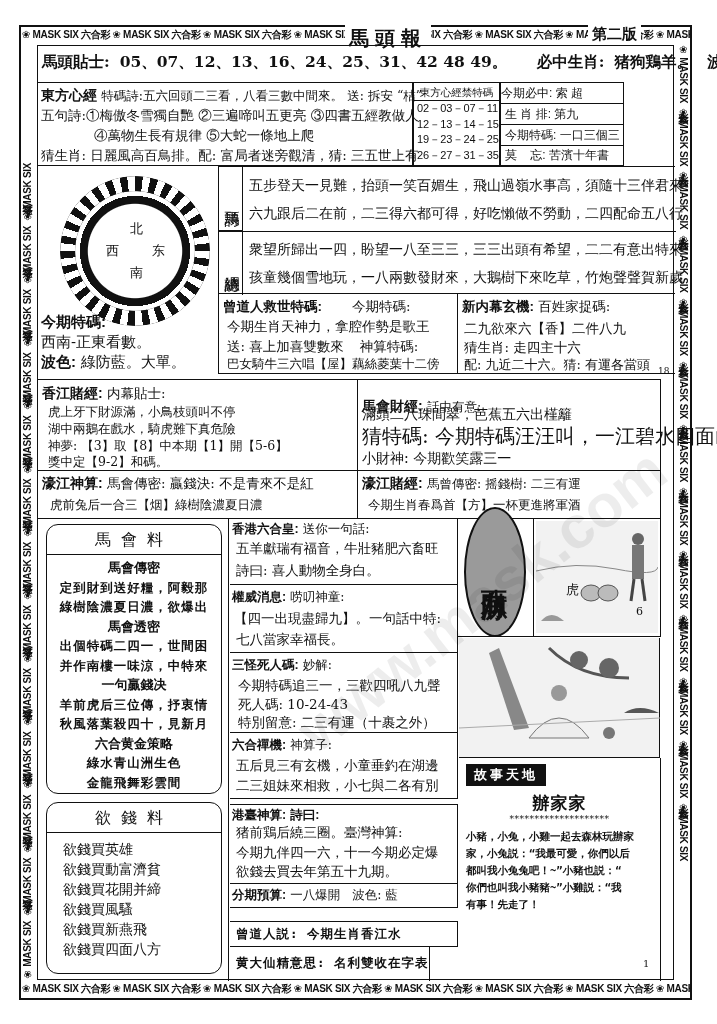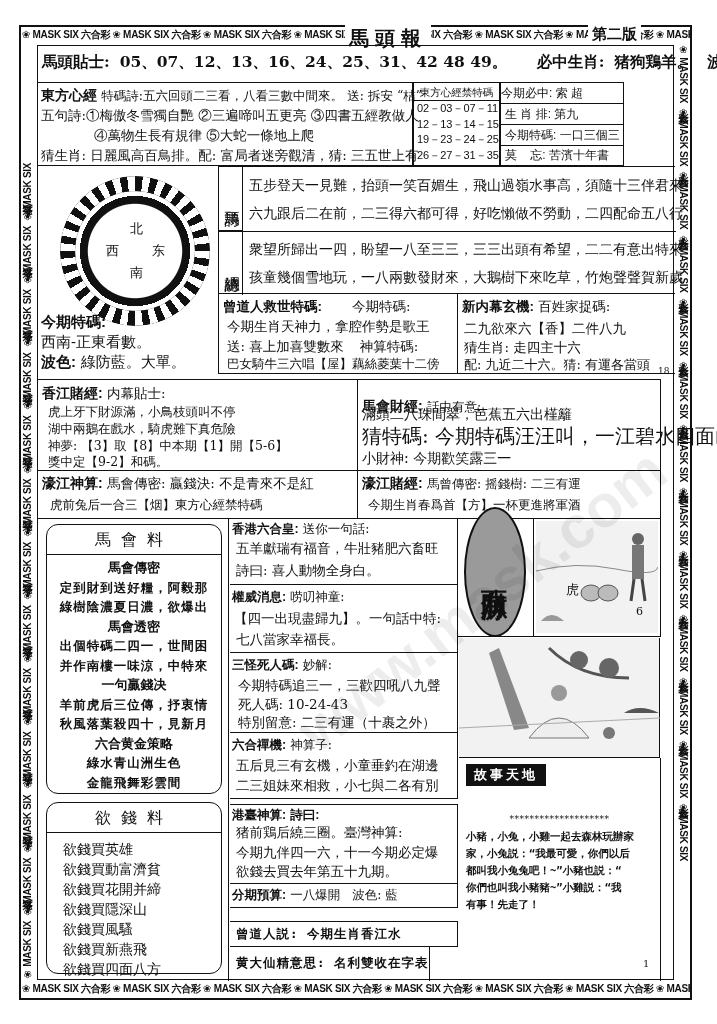--- a/index.html
+++ b/index.html
@@ -121,21 +121,21 @@
   </div>
   <div class="box" style="left:320px;top:333px;width:303px;height:92px;border-left:none">
     <div class="t" style="left:4px;top:16px"><span class="b" style="font-size:14px">馬會財經:</span> <span class="sm">話中有意:</span></div>
     <div class="t" style="left:4px;top:24px;font-size:14px">滿頭二八珠間翠，芭蕉五六出槿籬</div>
     <div class="t" style="left:4px;top:46px;font-size:20px">猜特碼: 今期特碼汪汪叫，一江碧水四面山</div>
     <div class="t" style="left:4px;top:68px;font-size:14px">小財神: 今期歡笑露三一</div>
   </div>
 
   <div class="box" style="left:0;top:425px;width:320px;height:48px;border-left:none;border-top:none">
     <div class="t" style="left:4px;top:2px"><span class="b" style="font-size:14px">濠江神算:</span> <span>馬會傳密: 贏錢決: 不是青來不是紅</span></div>
-    <div class="t sm" style="left:12px;top:24px">虎前兔后一合三【烟】東方心經禁特碼</div>
+    <div class="t sm" style="left:12px;top:24px">虎前兔后一合三【烟】綠樹陰濃夏日濃</div>
   </div>
   <div class="box" style="left:320px;top:425px;width:303px;height:48px;border-left:none;border-top:none">
     <div class="t" style="left:4px;top:2px"><span class="b" style="font-size:14px">濠江賭經:</span> <span class="sm">馬曾傳密: 摇錢樹: 二三有運</span></div>
     <div class="t sm" style="left:10px;top:24px">今期生肖春爲首【方】一杯更進將軍酒</div>
   </div>
 
   <div class="round" style="left:8px;top:478px;width:176px;height:270px">
     <div class="ttl">馬會料</div>
     <div style="text-align:center;font-size:13px;line-height:19.5px;padding-top:3px">
       <div class="b">馬會傳密</div>
@@ -152,21 +152,20 @@
       <div class="brush">金龍飛舞彩雲間</div>
     </div>
   </div>
 
   <div class="round" style="left:8px;top:756px;width:176px;height:172px">
     <div class="ttl">欲錢料</div>
     <div style="padding:6px 0 0 16px;font-size:14px;line-height:20px">
       <div>欲錢買英雄</div>
       <div>欲錢買動富濟貧</div>
       <div>欲錢買花開并締</div>
-      <div>欲錢買隱深山</div>
       <div>欲錢買風騷</div>
       <div>欲錢買新燕飛</div>
       <div>欲錢買四面八方</div>
     </div>
   </div>
   <div class="abs" style="left:190px;top:473px;width:0;height:462px;border-left:1.5px solid #111"></div>
 
   <div class="box" style="left:192px;top:473px;width:228px;height:66px;border-top:none;border-left:none">
     <div class="t sm" style="left:2px;top:0"><span class="b">香港六合皇:</span> <span>送你一句話:</span></div>
     <div class="t" style="left:6px;top:19px">五羊獻瑞有福音，牛壯豬肥六畜旺</div>
@@ -230,20 +229,21 @@
         <circle cx="120" cy="22" r="9" fill="#666"></circle>
       <circle cx="100" cy="55" r="8" fill="#999"></circle>
       <path d="M70 100 Q100 60 130 100 Z" fill="#eee" stroke="#777"></path>
       <path d="M0 90 L201 80" stroke="#aaa"></path>
       <circle cx="150" cy="95" r="6" fill="#777"></circle>
       <path d="M165 75 Q180 65 200 75 Z" fill="#555"></path>
     </svg>
   </div>
   <div class="abs" style="left:420px;top:712px;width:203px;height:223px;border-right:1.5px solid #111">
     <div class="tag" style="left:8px;top:6px">故事天地</div>
+    <div class="abs brush" style="left:0;width:203px;top:34px;text-align:center;font-size:17px">辦家家</div>
     <div class="abs" style="left:0;width:203px;top:56px;text-align:center;font-size:9px;letter-spacing:0.5px">********************</div>
     <div class="abs brush" style="left:8px;top:70px;font-size:10.5px;line-height:17px;letter-spacing:0;white-space:nowrap">
       <div>小豬，小兔，小雞一起去森林玩辦家</div>
       <div>家，小兔説：“我最可愛，你們以后</div>
       <div>都叫我小兔兔吧！~”小豬也説：“</div>
       <div>你們也叫我小豬豬~”小雞説：“我</div>
       <div>有事！先走了！</div>
     </div>
     <div class="abs" style="left:185px;top:200px;font-size:10px">1</div>
   </div>

